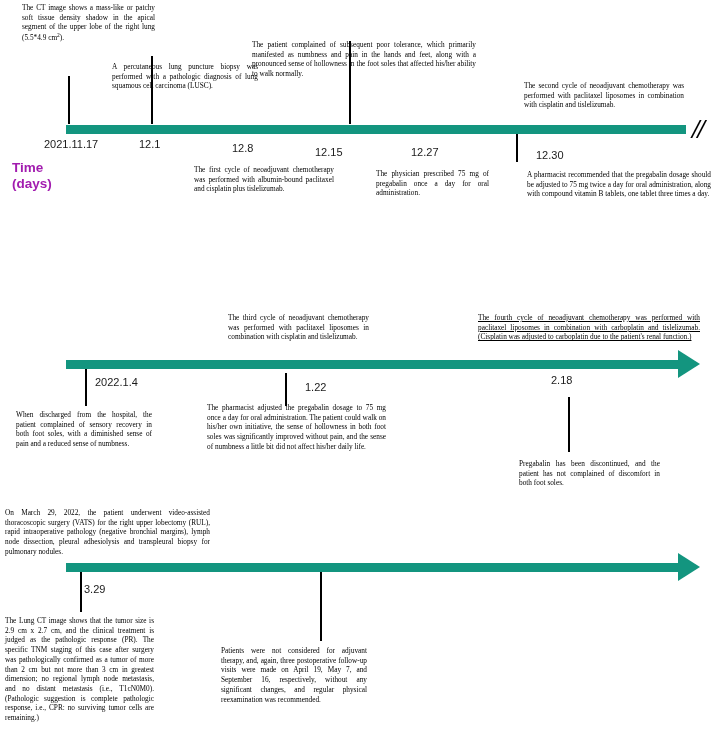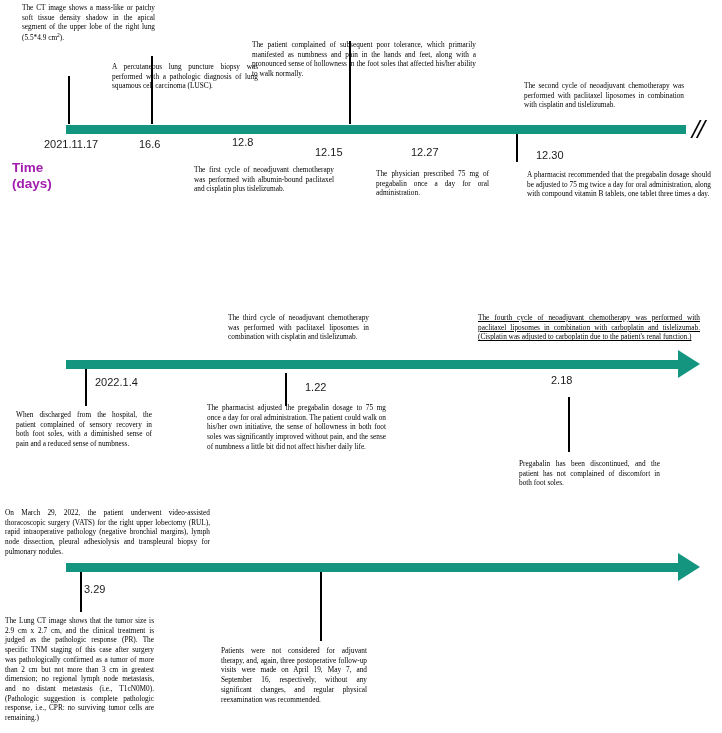--- a/index.html
+++ b/index.html
@@ -79,22 +79,22 @@
 <div class="bar" style="left:66px; top:125px; width:620px;"></div>
 <div class="break-mark" style="left:692px; top:116px;">//</div>
 
 <div class="tick" style="left:68px; top:76px; height:48px;"></div>
 <div class="tick" style="left:151px; top:56px; height:68px;"></div>
 <div class="tick" style="left:349px; top:41px; height:83px;"></div>
 
 <div class="tick" style="left:516px; top:134px; height:28px;"></div>
 
 <div class="date" style="left:44px; top:138px;">2021.11.17</div>
-<div class="date" style="left:139px; top:138px;">16.6</div>
-<div class="date" style="left:232px; top:136px;">12.8</div>
+<div class="date" style="left:139px; top:138px;">12.1</div>
+<div class="date" style="left:232px; top:142px;">12.8</div>
 <div class="date" style="left:315px; top:146px;">12.15</div>
 <div class="date" style="left:411px; top:146px;">12.27</div>
 <div class="date" style="left:536px; top:149px;">12.30</div>
 
 <div class="axis-label" style="left:12px; top:160px;">
   <div>Time</div>
   <div>(days)</div>
 </div>
 
 <div class="note" style="left:22px; top:3px; width:133px;"><span>The CT image shows a mass-like or patchy soft tissue density shadow in the apical segment of the upper lobe of the right lung (5.5*4.9 cm</span><sup>2</sup>).</div>

